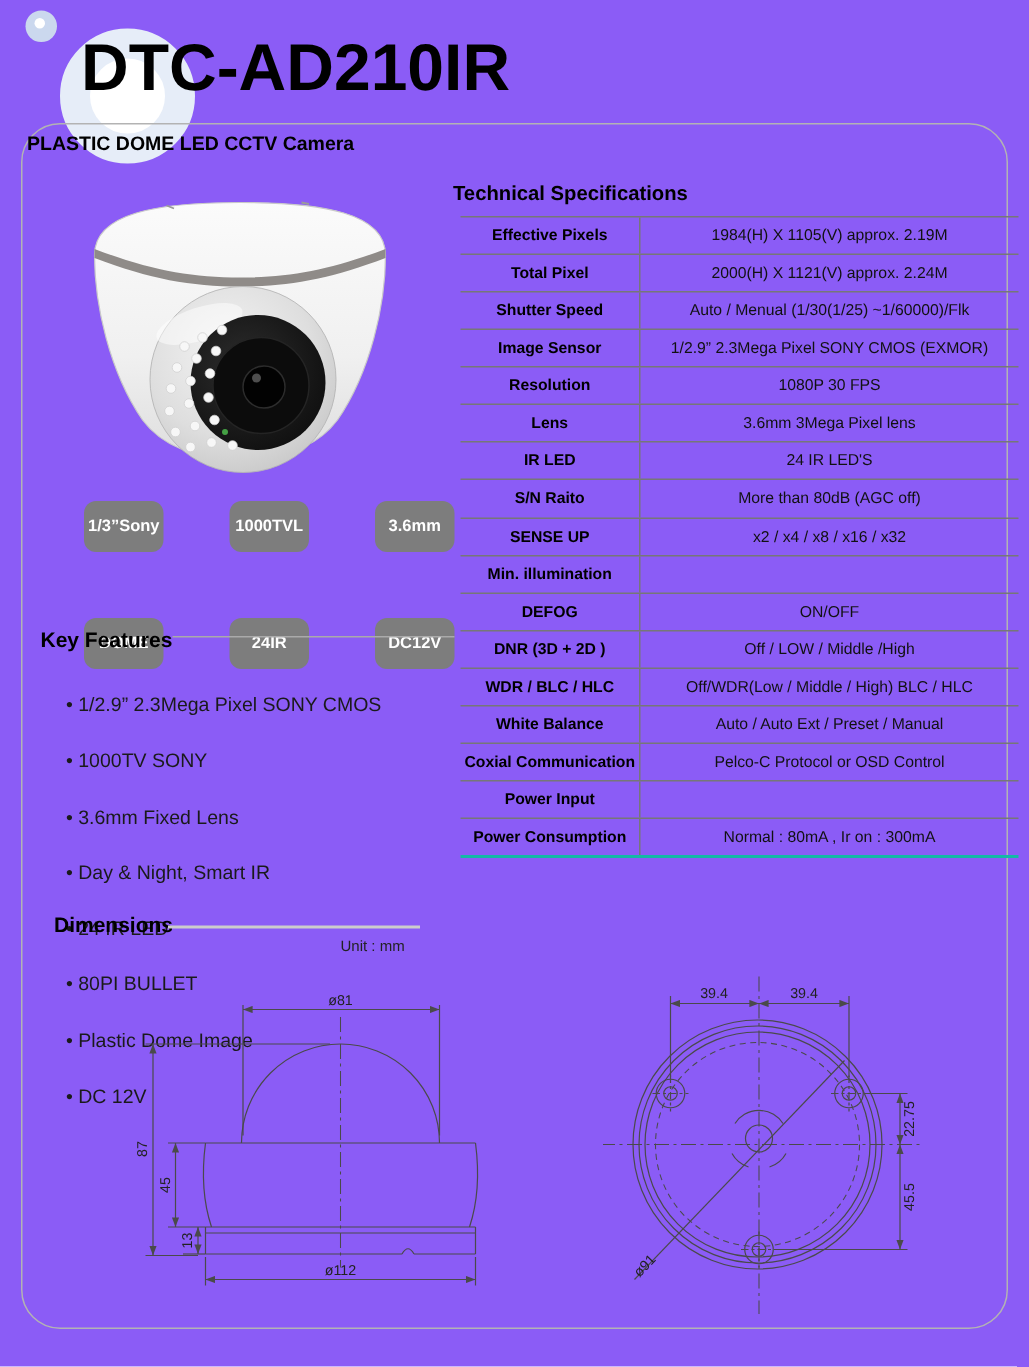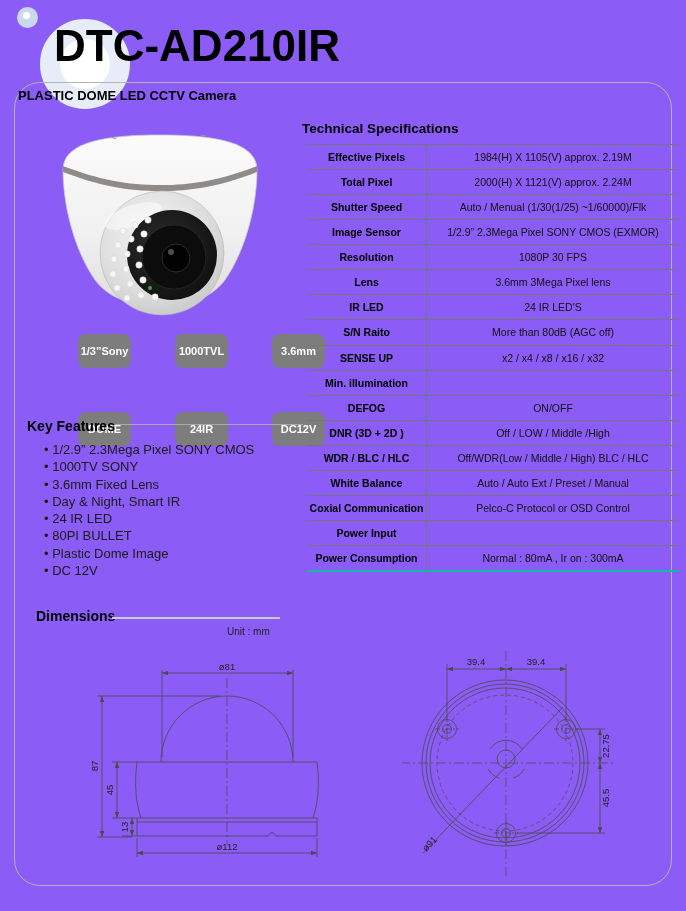--- a/index.html
+++ b/index.html
@@ -16,29 +16,29 @@
   .title{position:absolute;left:54px;top:24px;font-size:44px;font-weight:700;line-height:1;
          letter-spacing:0px;color:#000;white-space:nowrap;}
 
   .main-box{position:absolute;left:14px;top:82px;width:656px;height:802px;
             border:1px solid #b3b3b3;border-radius:26px;background:transparent;}
 
   .subtitle{position:absolute;left:18px;top:88px;font-size:13px;font-weight:700;color:#000;}
 
   .camera{position:absolute;left:55px;top:128px;width:210px;height:190px;}
 
-  .badges{position:absolute;left:78px;top:334px;width:183px;display:grid;
+  .badges{position:absolute;left:56px;top:334px;width:183px;display:grid;
           grid-template-columns:53px 53px 53px;grid-column-gap:12px;grid-row-gap:9px;gap:44px;}
   .badge{height:34px;background:#7d7d7d;border-radius:8px;color:#fff;font-size:11px;font-weight:700;
          display:flex;align-items:center;justify-content:center;white-space:nowrap;}
 
   .kf-heading{position:absolute;left:27px;top:418px;font-size:14px;font-weight:700;color:#000;}
   .kf-line{position:absolute;left:115px;top:424px;width:188px;height:1px;background:#aaa;}
   .kf-list{position:absolute;left:44px;top:441px;margin:0;padding:0;list-style:none;}
-  .kf-list li{font-size:13px;line-height:17.3px;color:#1a1a1a;}
+  .kf-list li{font-size:13px;line-height:17.3px;color:#1a1a1a;margin-top:20px;}
   .kf-list li::before{content:"• ";}
 
   .ts-heading{position:absolute;left:302px;top:121px;font-size:13.5px;font-weight:700;color:#000;}
   .spec-table{position:absolute;left:287px;top:144px;width:372px;height:426px;
               display:flex;flex-direction:column;border-bottom:2px solid #14b8a6;margin-left:20px;}
   .srow{flex:1;display:flex;border-top:1px solid #777;}
   .sl{width:119px;border-right:1px solid #777;display:flex;align-items:center;justify-content:center;
       font-size:10.5px;font-weight:700;text-align:center;color:#000;}
   .sv{flex:1;display:flex;align-items:center;justify-content:center;font-size:10.5px;text-align:right;color:#111;}
 

